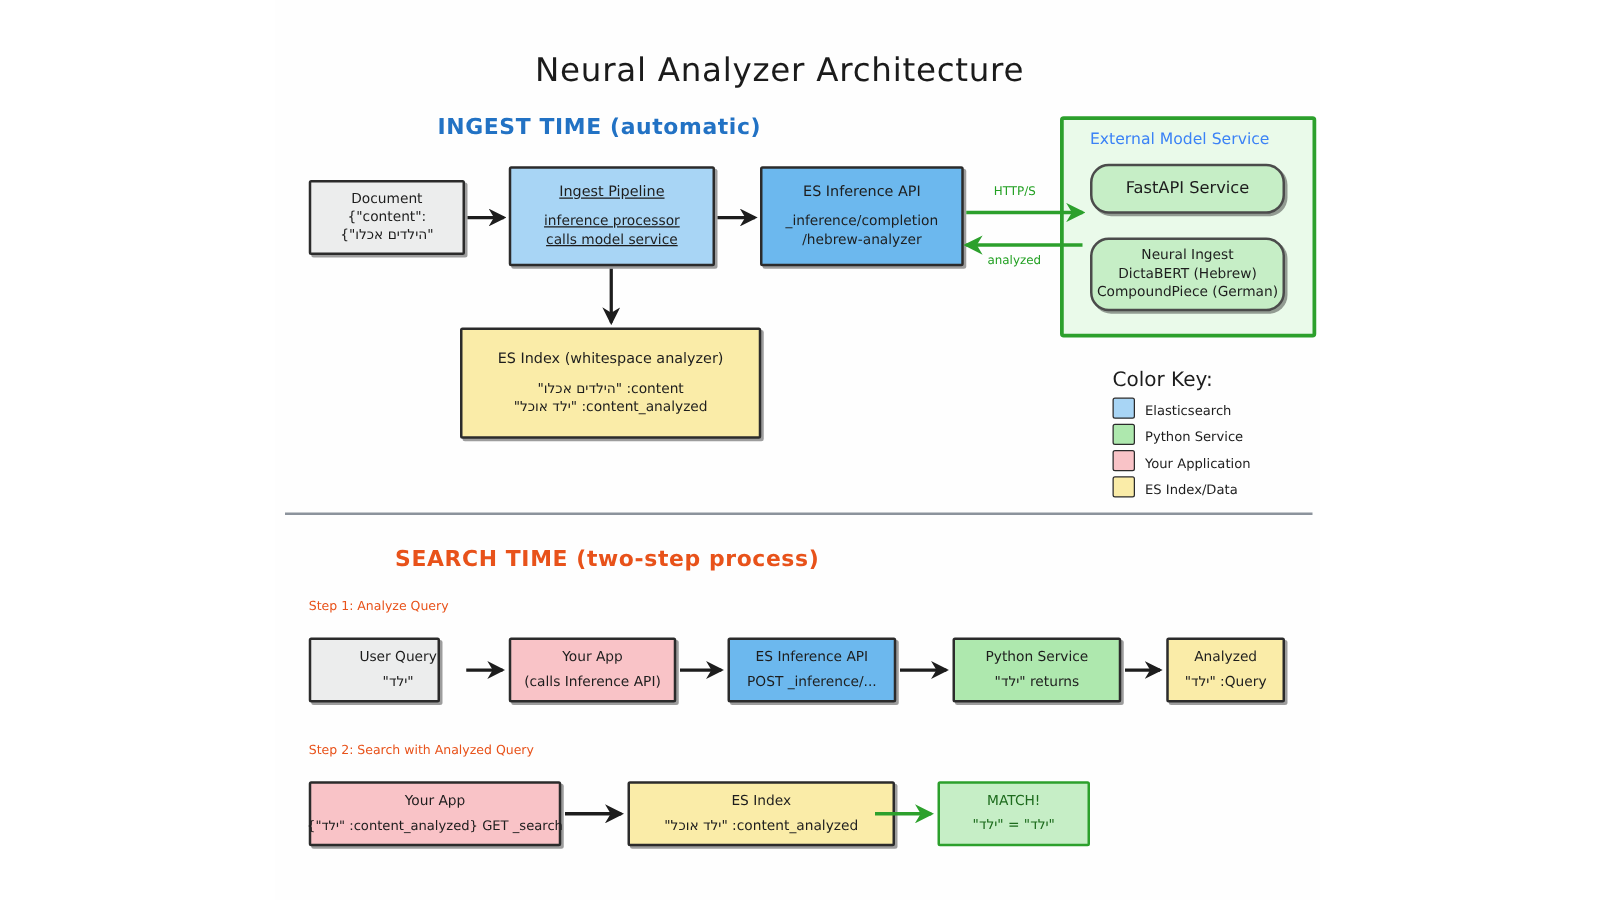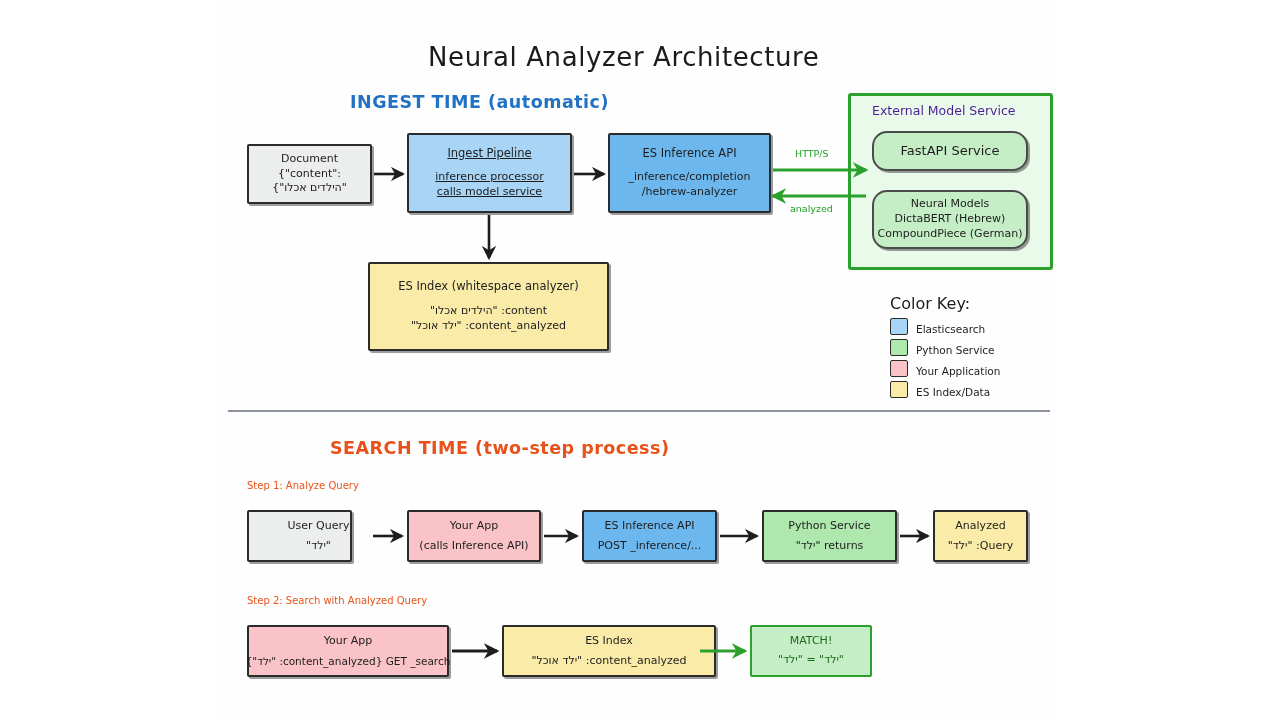--- a/index.html
+++ b/index.html
@@ -56,21 +56,21 @@
 
   .grp {
     position: absolute;
     box-sizing: border-box;
     border: 3px solid #2ca02c;
     border-radius: 3px;
     background: #eafaea;
   }
   .grp-title {
     position: absolute;
-    color: #4c1d95;
+    color: #3b82f6;
     font-size: 12.5px;
     white-space: nowrap;
   }
   .match-box {
     border: 2.5px solid #2ca02c;
     background: #c6eec6;
     box-shadow: none;
     color: #1d6b1d;
   }
 
@@ -167,21 +167,21 @@
   <div class="edge-label" style="left:790px; top:203px;">analyzed</div>
 
   <div class="grp" style="left:848px; top:93px; width:205px; height:177px;"></div>
   <div class="grp-title" style="left:872px; top:103px;">External Model Service</div>
 
   <div class="node green-p" style="left:872px; top:131px; width:156px; height:40px;">
     <div class="ttl" style="font-size:13px;">FastAPI Service</div>
   </div>
 
   <div class="node green-p" style="left:872px; top:190px; width:156px; height:59px;">
-    <div class="ln">Neural Models</div>
+    <div class="ln">Neural Ingest</div>
     <div class="ln">DictaBERT (Hebrew)</div>
     <div class="ln">CompoundPiece (German)</div>
   </div>
 
   <div class="node yellow" style="left:368px; top:262px; width:241px; height:89px;">
     <div class="ttl">ES Index (whitespace analyzer)</div>
     <div class="gap"></div>
     <div class="ln rtl">content: "הילדים אכלו"</div>
     <div class="ln rtl">content_analyzed: "ילד אוכל"</div>
   </div>
@@ -201,21 +201,21 @@
       <div class="legend-label">Your Application</div>
     </div>
     <div class="legend-row">
       <div class="sw" style="background: rgb(250, 236, 168);"></div>
       <div class="legend-label">ES Index/Data</div>
     </div>
   </div>
 
   <div class="divider" style="left:228px; top:410px; width:822px;"></div>
 
-  <div class="sec-head sec-orange" style="left:330px; top:438px;">SEARCH TIME (two-step process)</div>
+  <div class="sec-head sec-orange" style="left:316px; top:438px;">SEARCH TIME (two-step process)</div>
 
   <div class="step-head" style="left:247px; top:480px;">Step 1: Analyze Query</div>
 
   <div class="node grey" style="left:247px; top:510px; width:105px; height:52px;padding-left:38px;">
     <div class="ln">User Query</div>
     <div class="gap" style="height:5px;"></div>
     <div class="ln rtl">"ילד"</div>
   </div>
 
   <div class="node pink" style="left:407px; top:510px; width:134px; height:52px;">

